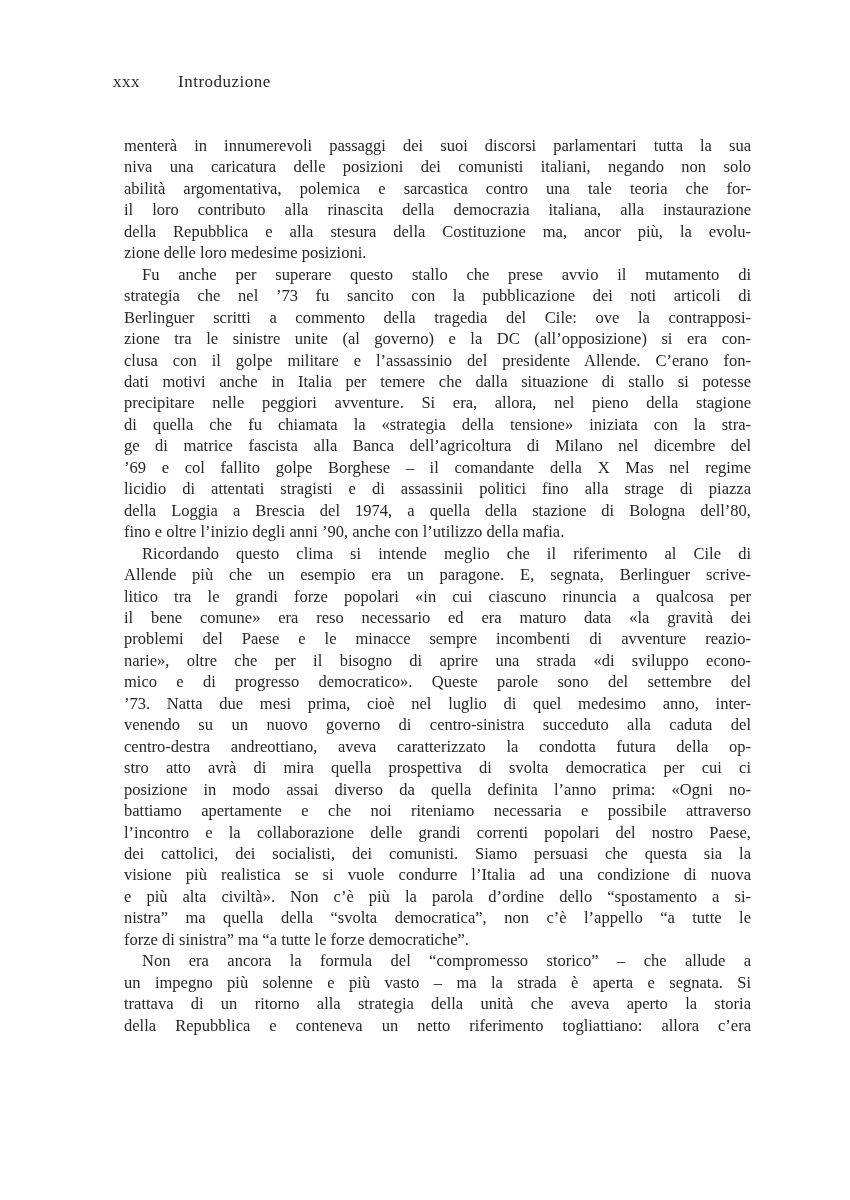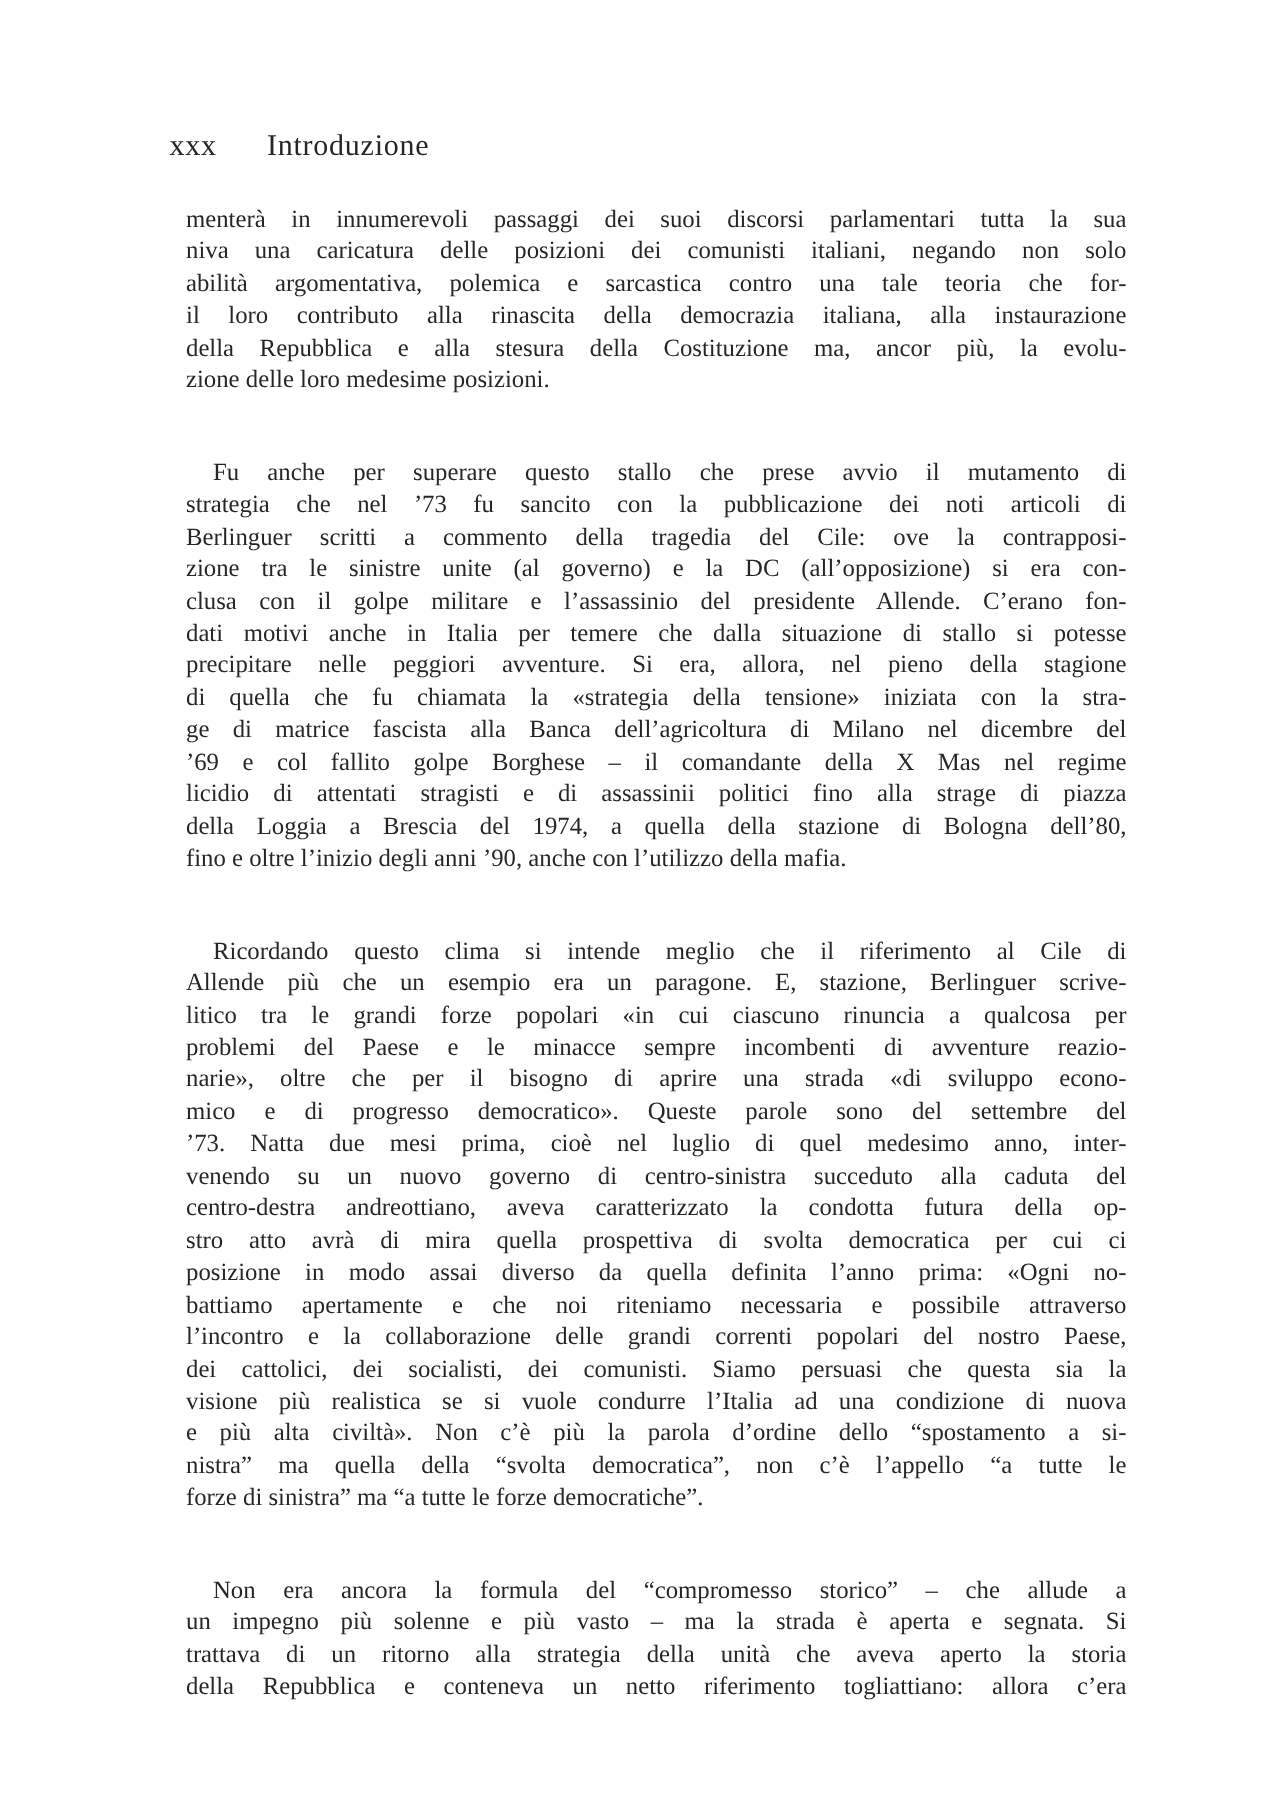--- a/index.html
+++ b/index.html
@@ -12,22 +12,22 @@
     width: 850px;
     height: 1200px;
     background: #ffffff;
     font-family: "Liberation Serif", serif;
     color: #262626;
     overflow: hidden;
   }
   .header {
     position: absolute;
     left: 113px;
-    top: 86px;
-    font-size: 20px;
+    top: 72px;
+    font-size: 17px;
     letter-spacing: 0.5px;
   }
   .pagenum {
     display: inline-block;
     min-width: 32px;
   }
   .running {
     margin-left: 33px;
   }
   .textblock {
@@ -43,21 +43,20 @@
     text-align-last: justify;
     text-justify: inter-word;
     hyphens: none;
     white-space: normal;
   }
   .line.lastline {
     text-align-last: left;
   }
   .line.indent {
     text-indent: 18px;
-    margin-top: 40px;
   }
 </style>
 </head>
 <body>
 
 <div class="page">
   <div class="header">
     <span class="pagenum">xxx</span><span class="running">Introduzione</span>
   </div>
   <div class="textblock">
@@ -79,22 +78,23 @@
         <div class="line">precipitare nelle peggiori avventure. Si era, allora, nel pieno della stagione</div>
         <div class="line">di quella che fu chiamata la «strategia della tensione» iniziata con la stra-</div>
         <div class="line">ge di matrice fascista alla Banca dell’agricoltura di Milano nel dicembre del</div>
         <div class="line">’69 e col fallito golpe Borghese – il comandante della X Mas nel regime</div>
         <div class="line">licidio di attentati stragisti e di assassinii politici fino alla strage di piazza</div>
         <div class="line">della Loggia a Brescia del 1974, a quella della stazione di Bologna dell’80,</div>
         <div class="line lastline">fino e oltre l’inizio degli anni ’90, anche con l’utilizzo della mafia.</div>
       </div>
       <div class="paragraph">
         <div class="line indent">Ricordando questo clima si intende meglio che il riferimento al Cile di</div>
-        <div class="line">Allende più che un esempio era un paragone. E, stazione, Berlinguer scrive-</div>
+        <div class="line">Allende più che un esempio era un paragone. E, segnata, Berlinguer scrive-</div>
         <div class="line">litico tra le grandi forze popolari «in cui ciascuno rinuncia a qualcosa per</div>
+        <div class="line">il bene comune» era reso necessario ed era maturo data «la gravità dei</div>
         <div class="line">problemi del Paese e le minacce sempre incombenti di avventure reazio-</div>
         <div class="line">narie», oltre che per il bisogno di aprire una strada «di sviluppo econo-</div>
         <div class="line">mico e di progresso democratico». Queste parole sono del settembre del</div>
         <div class="line">’73. Natta due mesi prima, cioè nel luglio di quel medesimo anno, inter-</div>
         <div class="line">venendo su un nuovo governo di centro-sinistra succeduto alla caduta del</div>
         <div class="line">centro-destra andreottiano, aveva caratterizzato la condotta futura della op-</div>
         <div class="line">stro atto avrà di mira quella prospettiva di svolta democratica per cui ci</div>
         <div class="line">posizione in modo assai diverso da quella definita l’anno prima: «Ogni no-</div>
         <div class="line">battiamo apertamente e che noi riteniamo necessaria e possibile attraverso</div>
         <div class="line">l’incontro e la collaborazione delle grandi correnti popolari del nostro Paese,</div>

